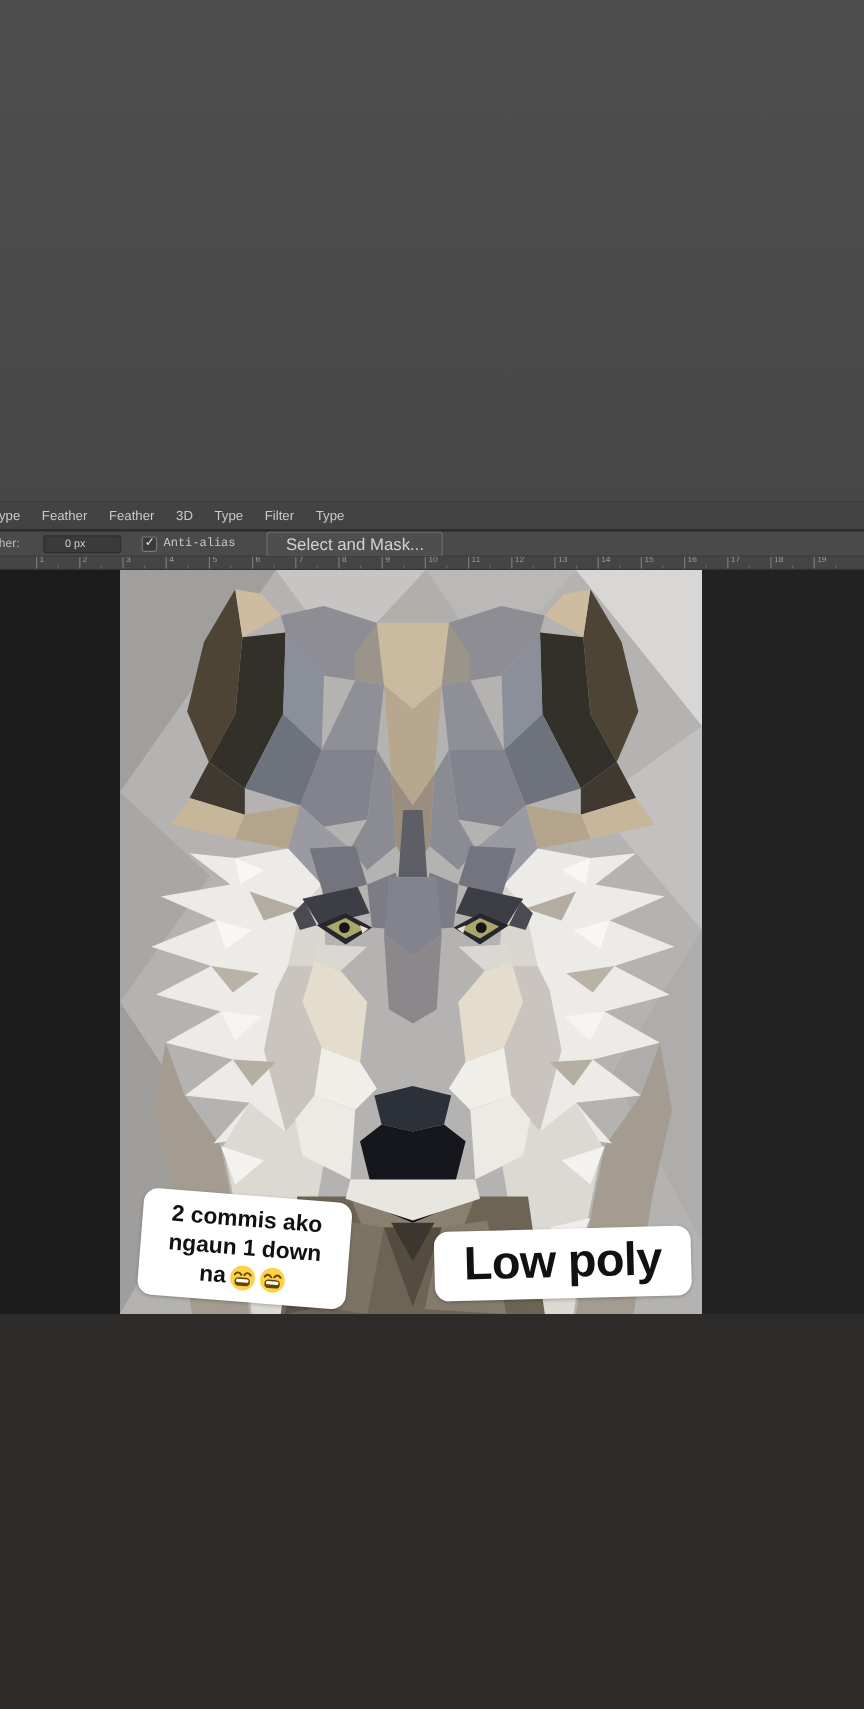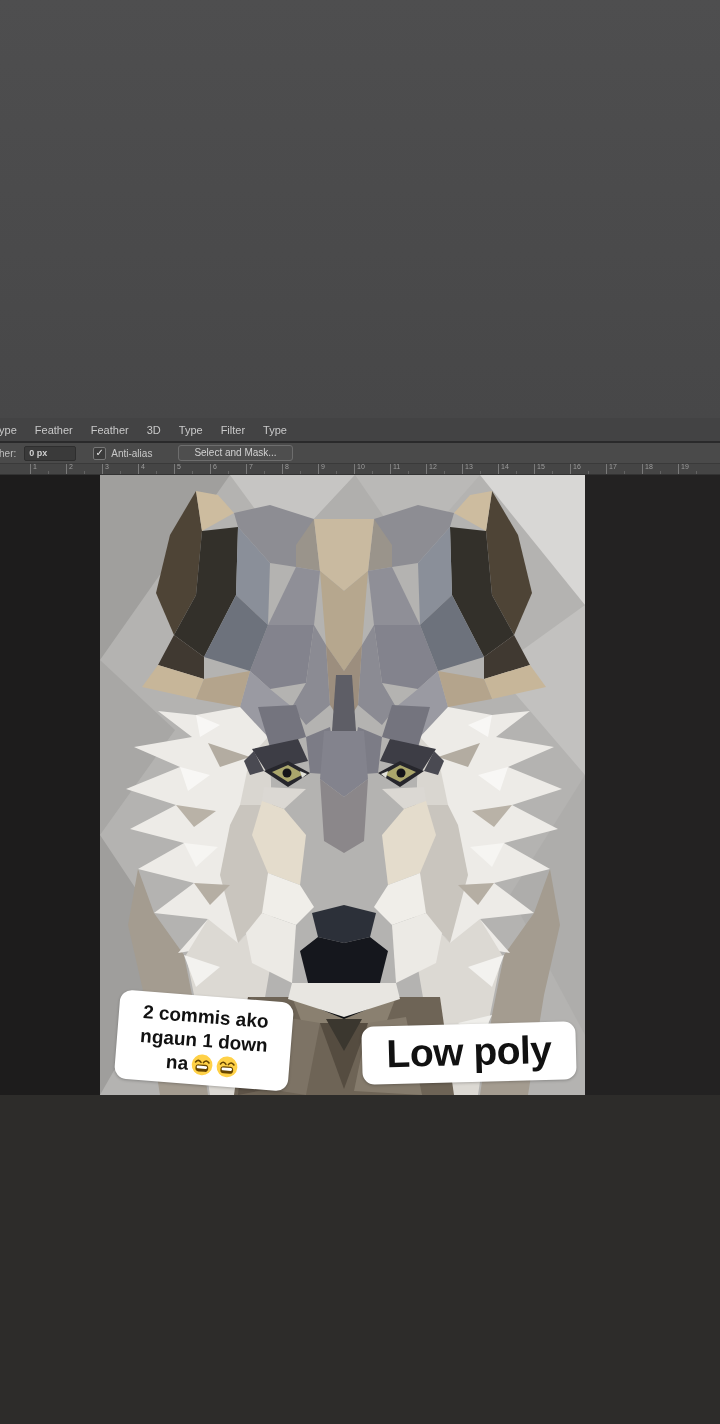--- a/index.html
+++ b/index.html
@@ -13,30 +13,30 @@
            background:#434344;border-bottom:2px solid #2a2a2b;
            display:flex;align-items:center;overflow:hidden;}
   .menubar .menu-item{color:#c9c9c9;font-size:11px;padding:0 9px;white-space:nowrap;}
   .menubar .menu-item:first-child{margin-left:-16px;}
 
   .optionsbar{position:absolute;left:0;top:443px;width:720px;height:20px;
               background:#4a4a4a;display:flex;align-items:center;overflow:hidden;
               border-bottom:1px solid #3a3a3a;}
   .opt-label{color:#bdbdbd;font-size:10px;white-space:nowrap;}
   .feather-label{margin-left:-21px;}
-  .feather-field{width:46px;height:13px;margin-left:8px;background:#3a3a3a;
+  .feather-field{width:46px;height:13px;margin-left:20px;background:#3a3a3a;
                  border:1px solid #2e2e2e;border-radius:2px;color:#cfcfcf;
-                 font-size:9px;line-height:13px;padding-left:4px;font-weight:bold;}
+                 font-size:9px;line-height:13px;padding-left:17px;}
   .checkbox{width:11px;height:11px;margin-left:17px;background:#3b3b3b;
             border:1px solid #777;border-radius:2px;color:#e8e8e8;
             font-size:10px;line-height:10px;text-align:center;}
-  .anti-alias-label{margin-left:5px;color:#c8c8c8;}
+  .anti-alias-label{margin-left:5px;color:#c8c8c8;font-family:Liberation Mono, monospace;}
   .mask-button{margin-left:26px;padding:1px 15px 2px;background:#4e4e4e;
                border:1px solid #6d6d6d;border-radius:3px;color:#d2d2d2;
-               font-size:10px;white-space:nowrap;}
+               font-size:14px;white-space:nowrap;}
 
   .ruler{position:absolute;left:0;top:464px;width:720px;height:10px;
          background:#454545;border-bottom:1px solid #333;overflow:hidden;}
   .tick{position:absolute;bottom:0;width:36px;height:10px;border-left:1px solid #7a7a7a;}
   .tick::after{content:"";position:absolute;left:17px;bottom:0;width:1px;height:3px;background:#646464;}
   .tick span{position:absolute;left:2px;top:-1px;font-size:7px;color:#9d9d9d;}
 
   .workspace{position:absolute;left:0;top:475px;width:720px;height:620px;display:flex;}
   .void-left{width:100px;background:#1d1c1c;}
   .canvas{width:485px;height:620px;background:#b4b3b1;}

